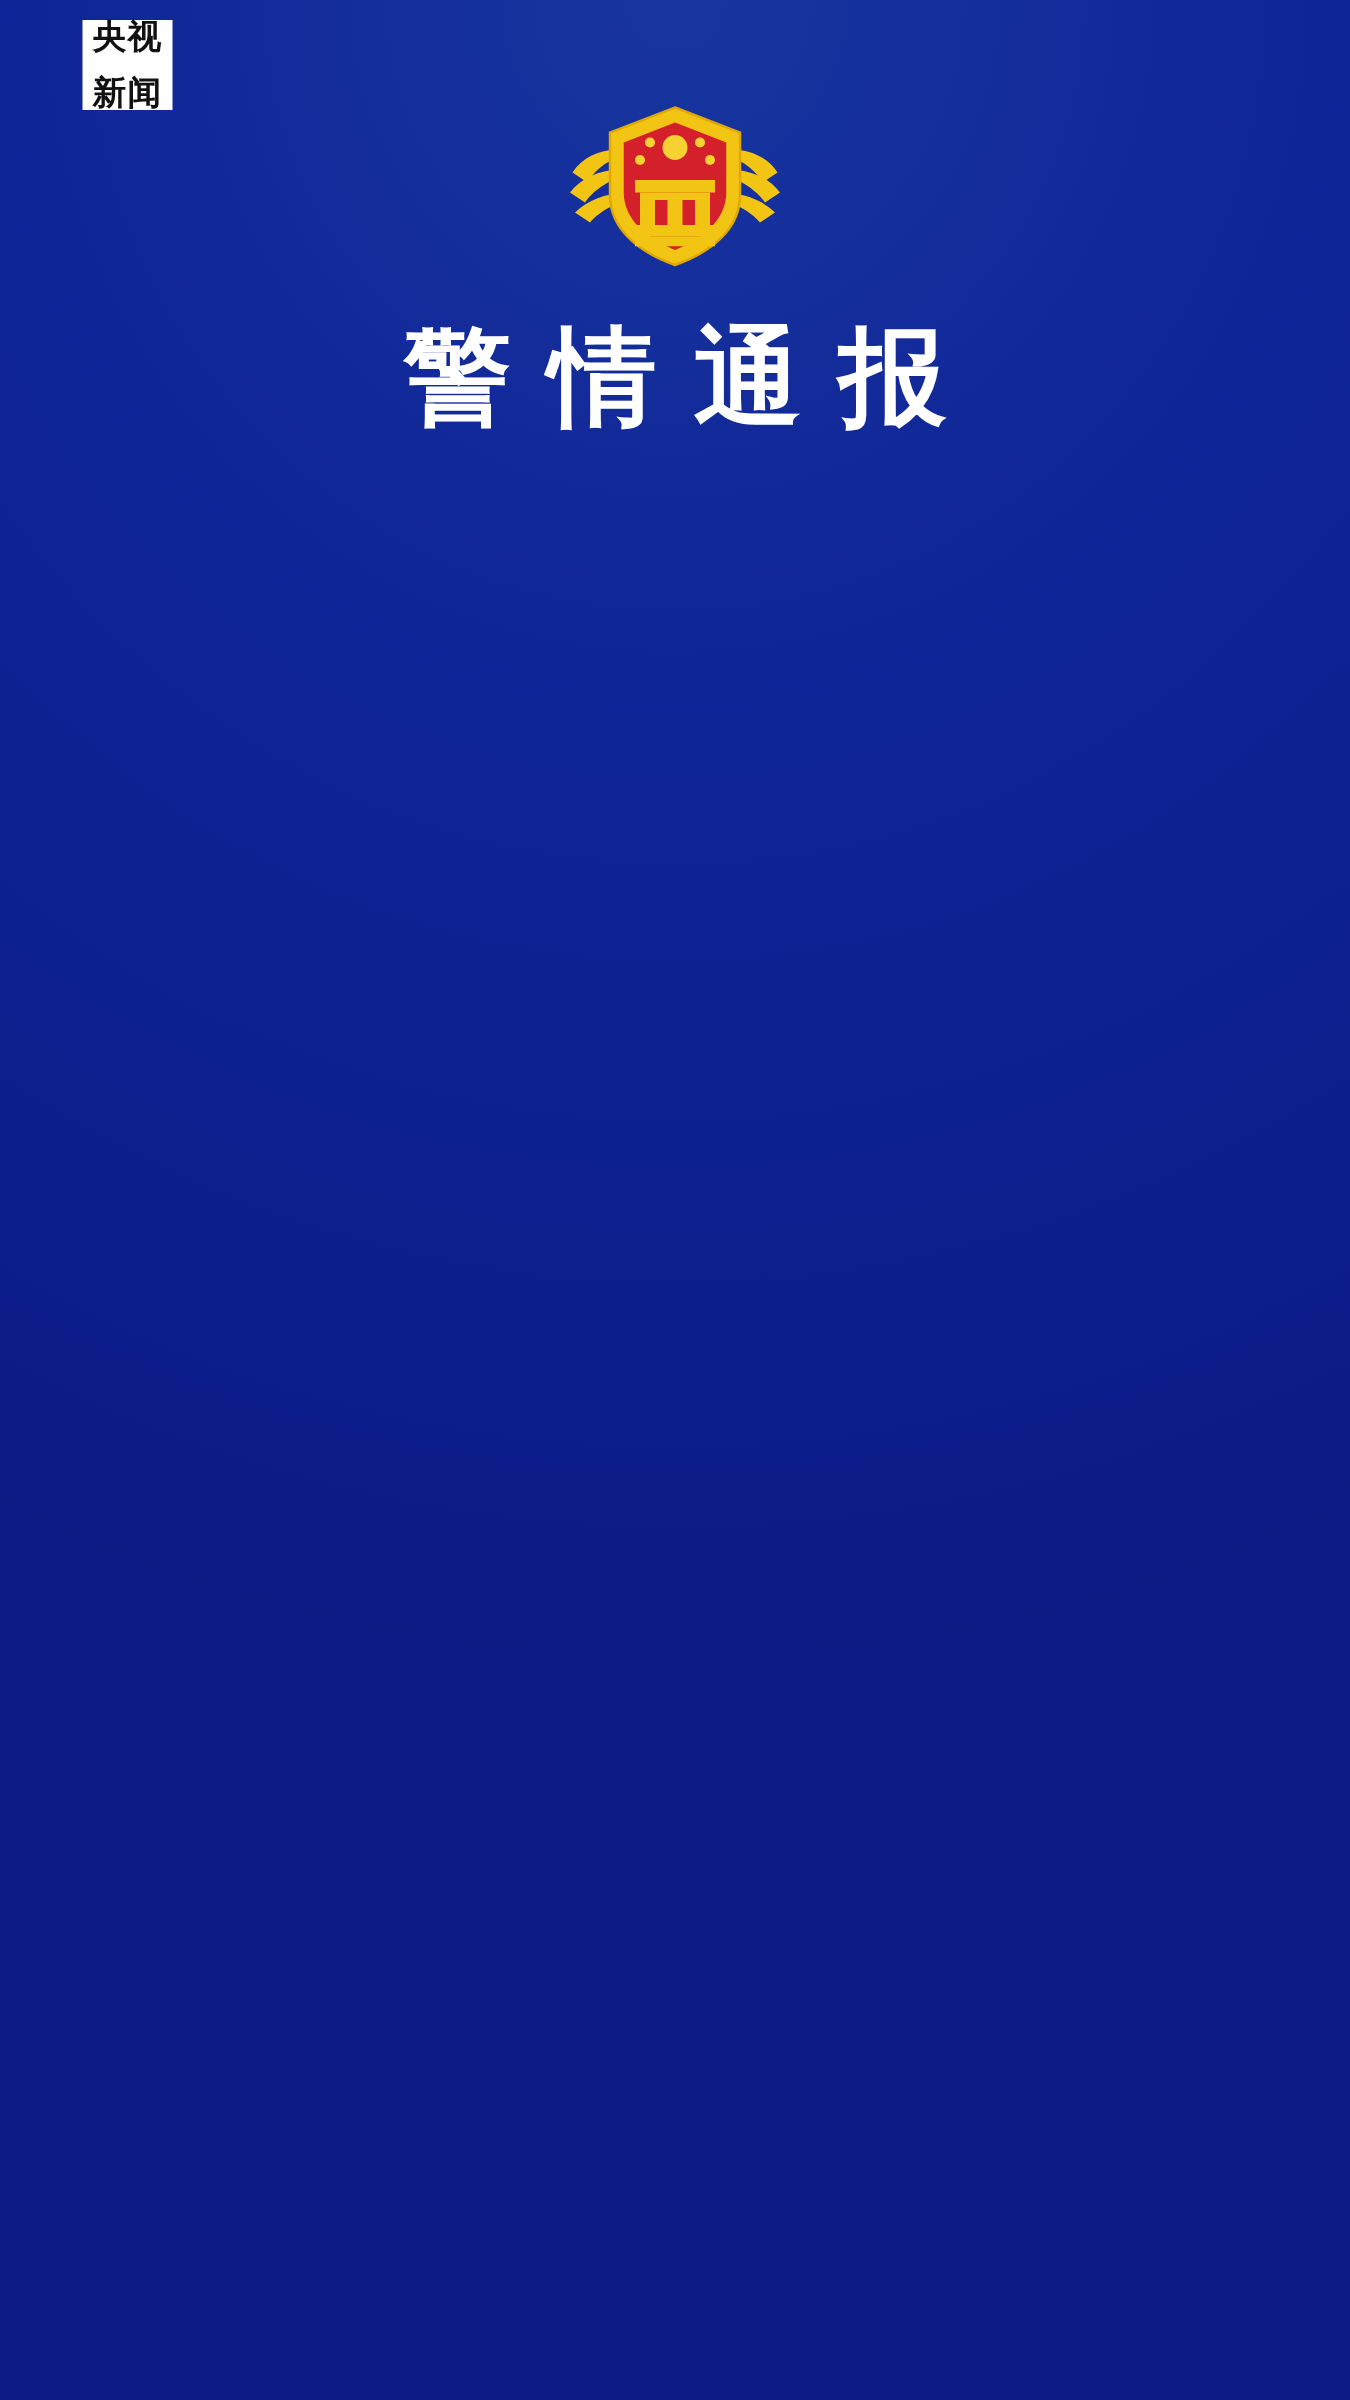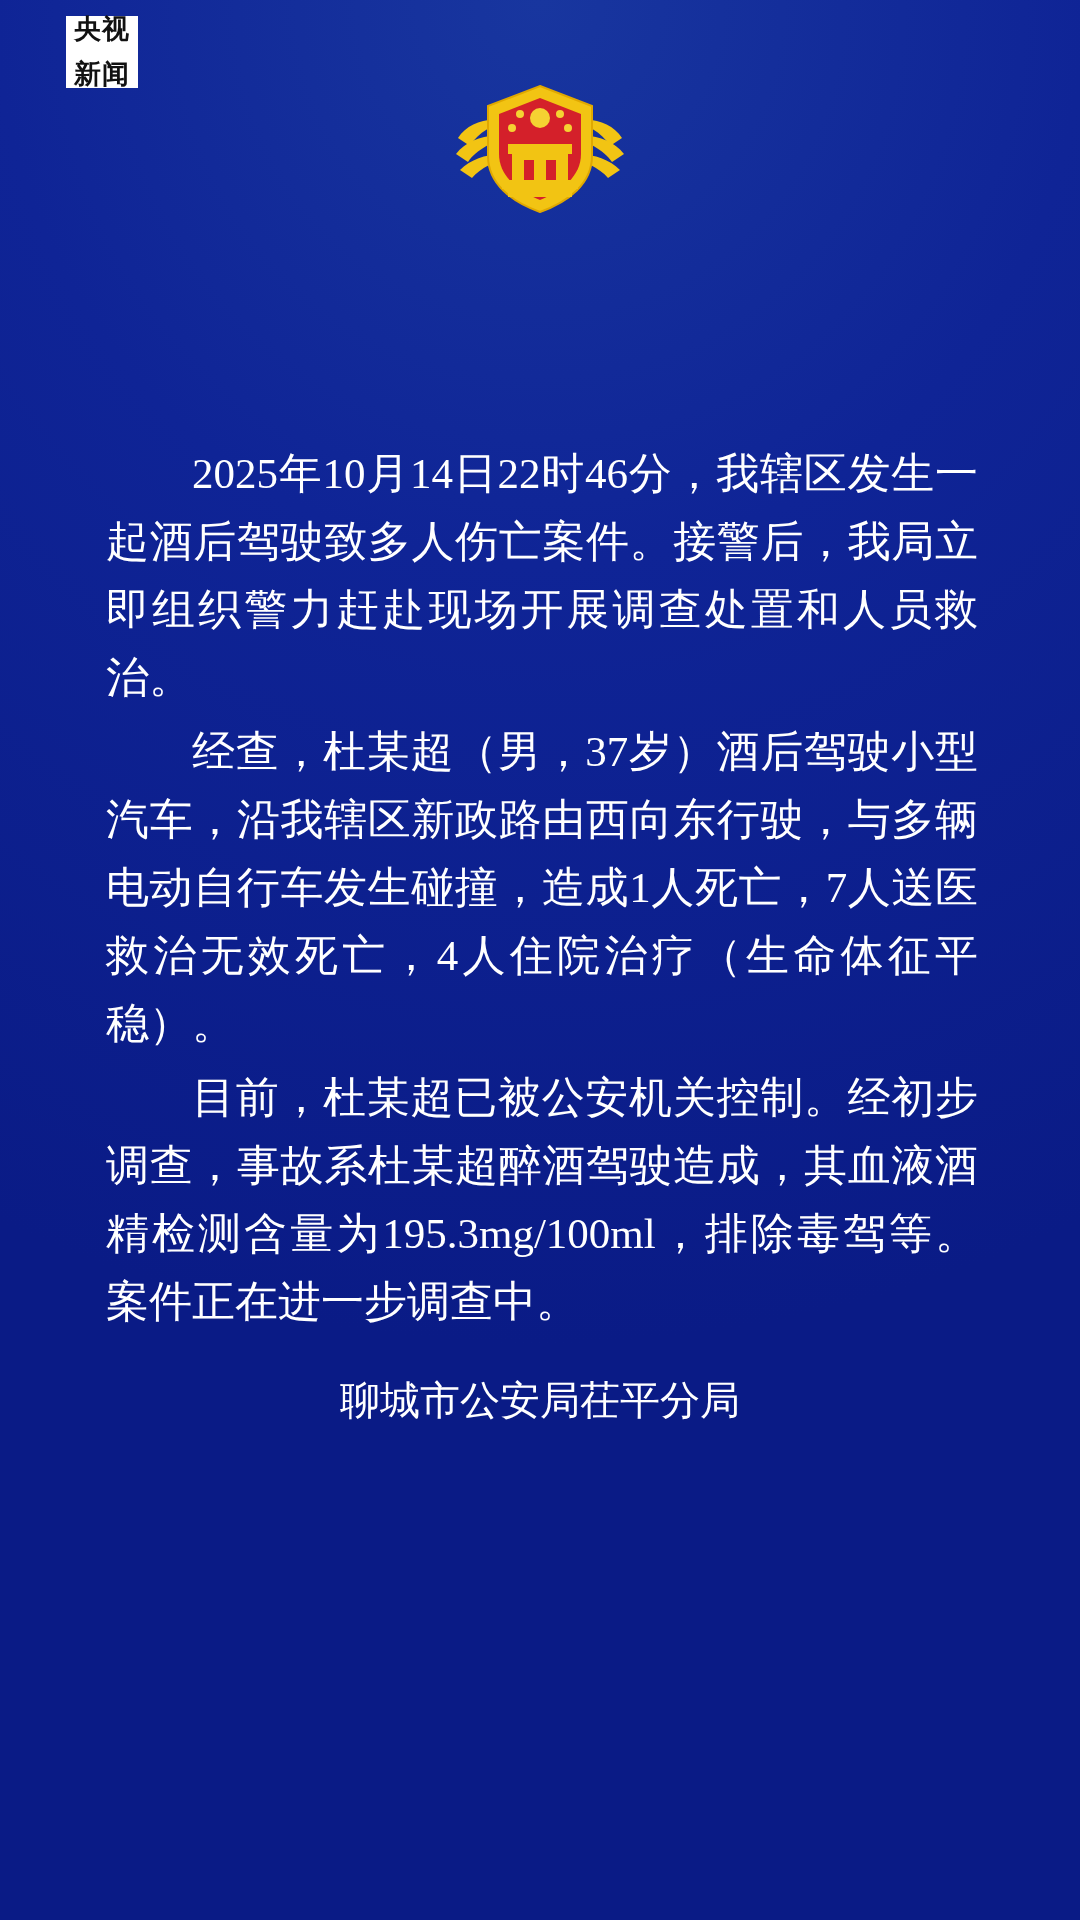--- a/index.html
+++ b/index.html
@@ -144,24 +144,19 @@
         <rect x="58" y="72" width="64" height="10" fill="#f2c413"></rect>
         <rect x="62" y="82" width="56" height="26" fill="#f2c413"></rect>
         <rect x="74" y="88" width="10" height="20" fill="#d4202a"></rect>
         <rect x="96" y="88" width="10" height="20" fill="#d4202a"></rect>
         <rect x="52" y="108" width="76" height="9" fill="#f2c413"></rect>
         <rect x="58" y="117" width="64" height="8" fill="#f2c413"></rect>
       </svg>
     </div>
   </div>
 
+  <div class="title">警情通报</div>
 
-  <div class="body-copy">
-    <p>2025年10月14日22时46分，我辖区发生一起酒后驾驶致多人伤亡案件。接警后，我局立即组织警力赶赴现场开展调查处置和人员救治。</p>
-    <p>经查，杜某超（男，37岁）酒后驾驶小型汽车，沿我辖区新政路由西向东行驶，与多辆电动自行车发生碰撞，造成1人死亡，7人送医救治无效死亡，4人住院治疗（生命体征平稳）。</p>
-    <p>目前，杜某超已被公安机关控制。经初步调查，事故系杜某超醉酒驾驶造成，其血液酒精检测含量为195.3mg/100ml，排除毒驾等。案件正在进一步调查中。</p>
-  </div>
 
   <div class="signature">
-    <div>聊城市公安局茌平分局</div>
   </div>
 
 </div>
 
 </body></html>

